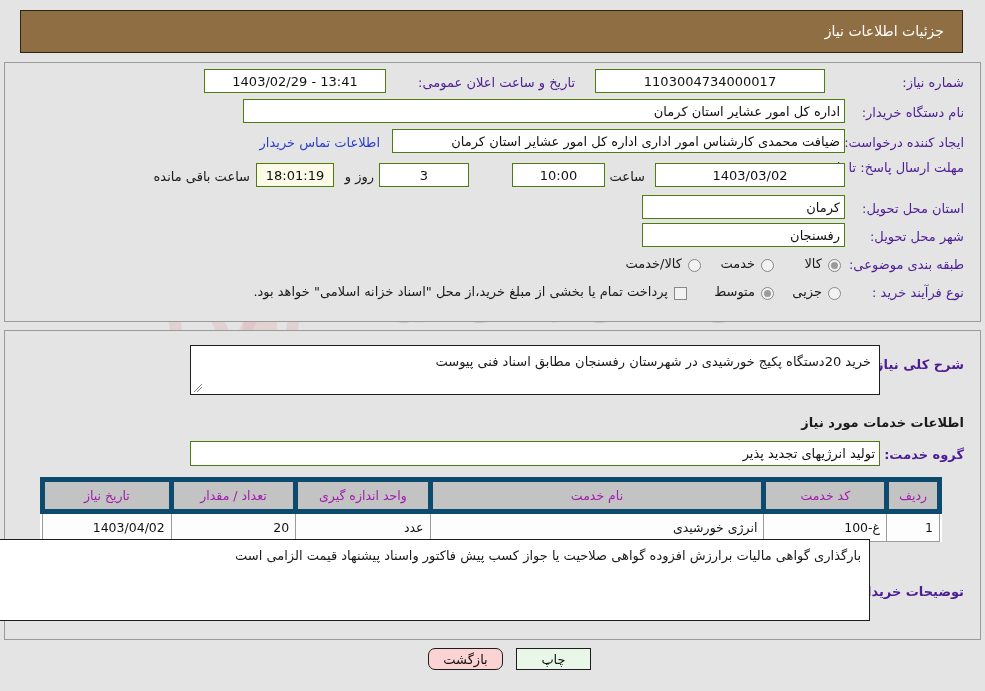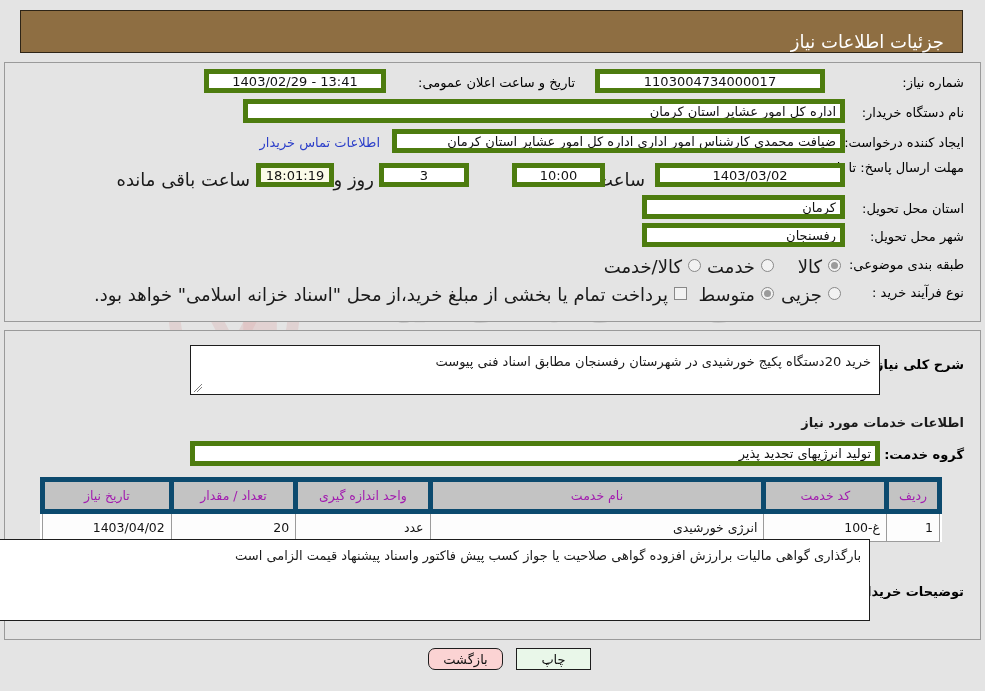--- a/index.html
+++ b/index.html
@@ -67,67 +67,66 @@
     background: #8e6e42;
     border: 1px solid #2e2416;
     box-sizing: border-box;
     z-index: 5;
   }
   .topbar-title {
     position: absolute;
     right: 18px;
     top: 12px;
     color: #ffffff;
-    font-size: 18px;
-    white-space: nowrap;
-    margin-top: 8px;
+    font-size: 14px;
+    white-space: nowrap;
   }
 
   
   .panel {
     position: absolute;
     box-sizing: border-box;
     border: 1px solid #9a9a9a;
     background: #e4e4e4;
     z-index: 4;
   }
   #panel-basic   { left: 4px;  top: 62px;  width: 977px; height: 260px; }
   #panel-detail  { left: 4px;  top: 330px; width: 977px; height: 310px; }
 
   
   .fld-label {
     position: absolute;
     white-space: nowrap;
     font-size: 13px;
-    color: #000000;
+    color: #4c1d95;
     text-align: right;
   }
   .fld-box {
     position: absolute;
     box-sizing: border-box;
     background: #ffffff;
-    border: 5px solid #4d7c0f;
+    border: 1px solid #4d7c0f;
     font-size: 13px;
     color: #111;
     line-height: 1;
     padding: 0 4px;
     display: flex;
     align-items: center;
     justify-content: center;
     white-space: nowrap;
     overflow: hidden;
   }
   .fld-box.align-right { justify-content: flex-start; }
   .fld-box.timer {
     background: #fbfbe8;
   }
   .plain-text {
     position: absolute;
     white-space: nowrap;
-    font-size: 18px;
+    font-size: 13px;
   }
   .link {
     position: absolute;
     white-space: nowrap;
     font-size: 13px;
     color: #2b3ec9;
     cursor: pointer;
   }
 
   

